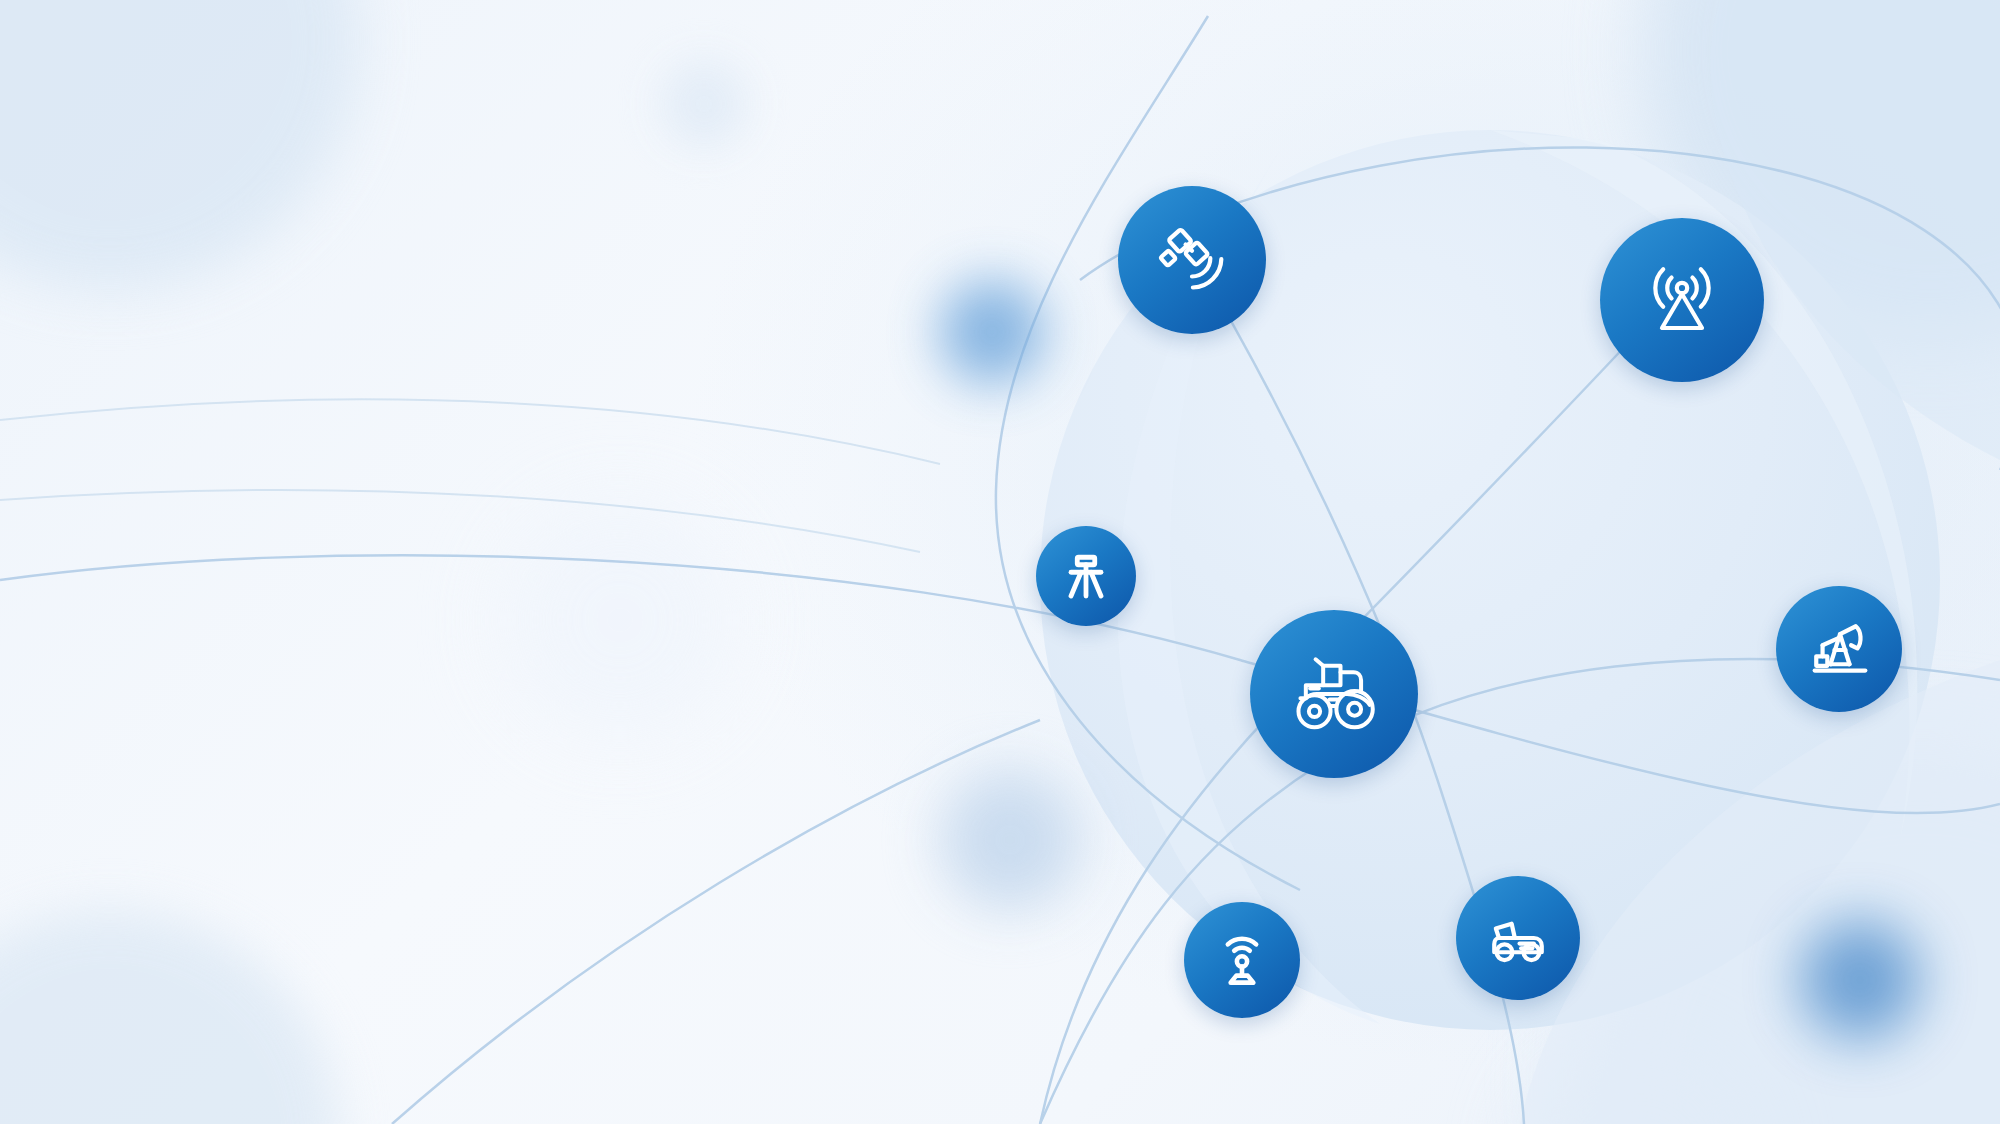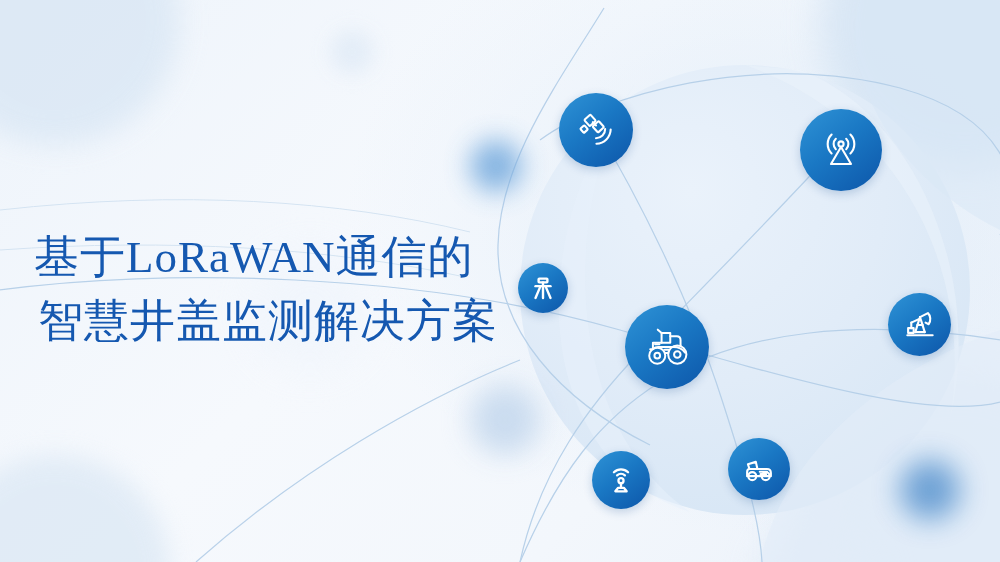--- a/index.html
+++ b/index.html
@@ -99,24 +99,20 @@
     <g fill="none" stroke="#cfe0f0" stroke-width="1" opacity="0.85">
       <path d="M0 210 C 180 190 340 200 470 232"></path>
       <path d="M0 250 C 170 238 330 248 460 276"></path>
     </g>
   </svg>
 
   <div class="blob b5"></div>
   <div class="blob b6"></div>
   <div class="blob b7"></div>
 
-  <div id="title" style="color: rgb(21, 88, 176);">
-    <div class="line l1">基于LoRaWAN通信的</div>
-    <div class="line l2">智慧井盖监测解决方案</div>
-  </div>
 
   <div class="node" style="left: 559px; top: 93px; width: 74px; height: 74px; background: linear-gradient(142deg, rgb(47, 147, 214) 0%, rgb(26, 120, 196) 45%, rgb(13, 86, 169) 100%);">
     <svg width="44" height="44" viewBox="0 0 48 48" fill="none" stroke="#ffffff" stroke-width="2.1" stroke-linecap="round" stroke-linejoin="round">
       <rect x="13" y="9" width="9" height="9" rx="1.2" transform="rotate(-42 17.5 13.5)"></rect>
       <rect x="22" y="16" width="9" height="9" rx="1.2" transform="rotate(-42 26.5 20.5)"></rect>
       <rect x="8" y="20" width="6" height="6" rx="1" transform="rotate(-42 11 23)"></rect>
       <line x1="20.5" y1="15.5" x2="24" y2="19"></line>
       <path d="M24 33 A 10 10 0 0 0 34 23"></path>
       <path d="M24.5 39 A 16 16 0 0 0 40 23.5"></path>
     </svg>

